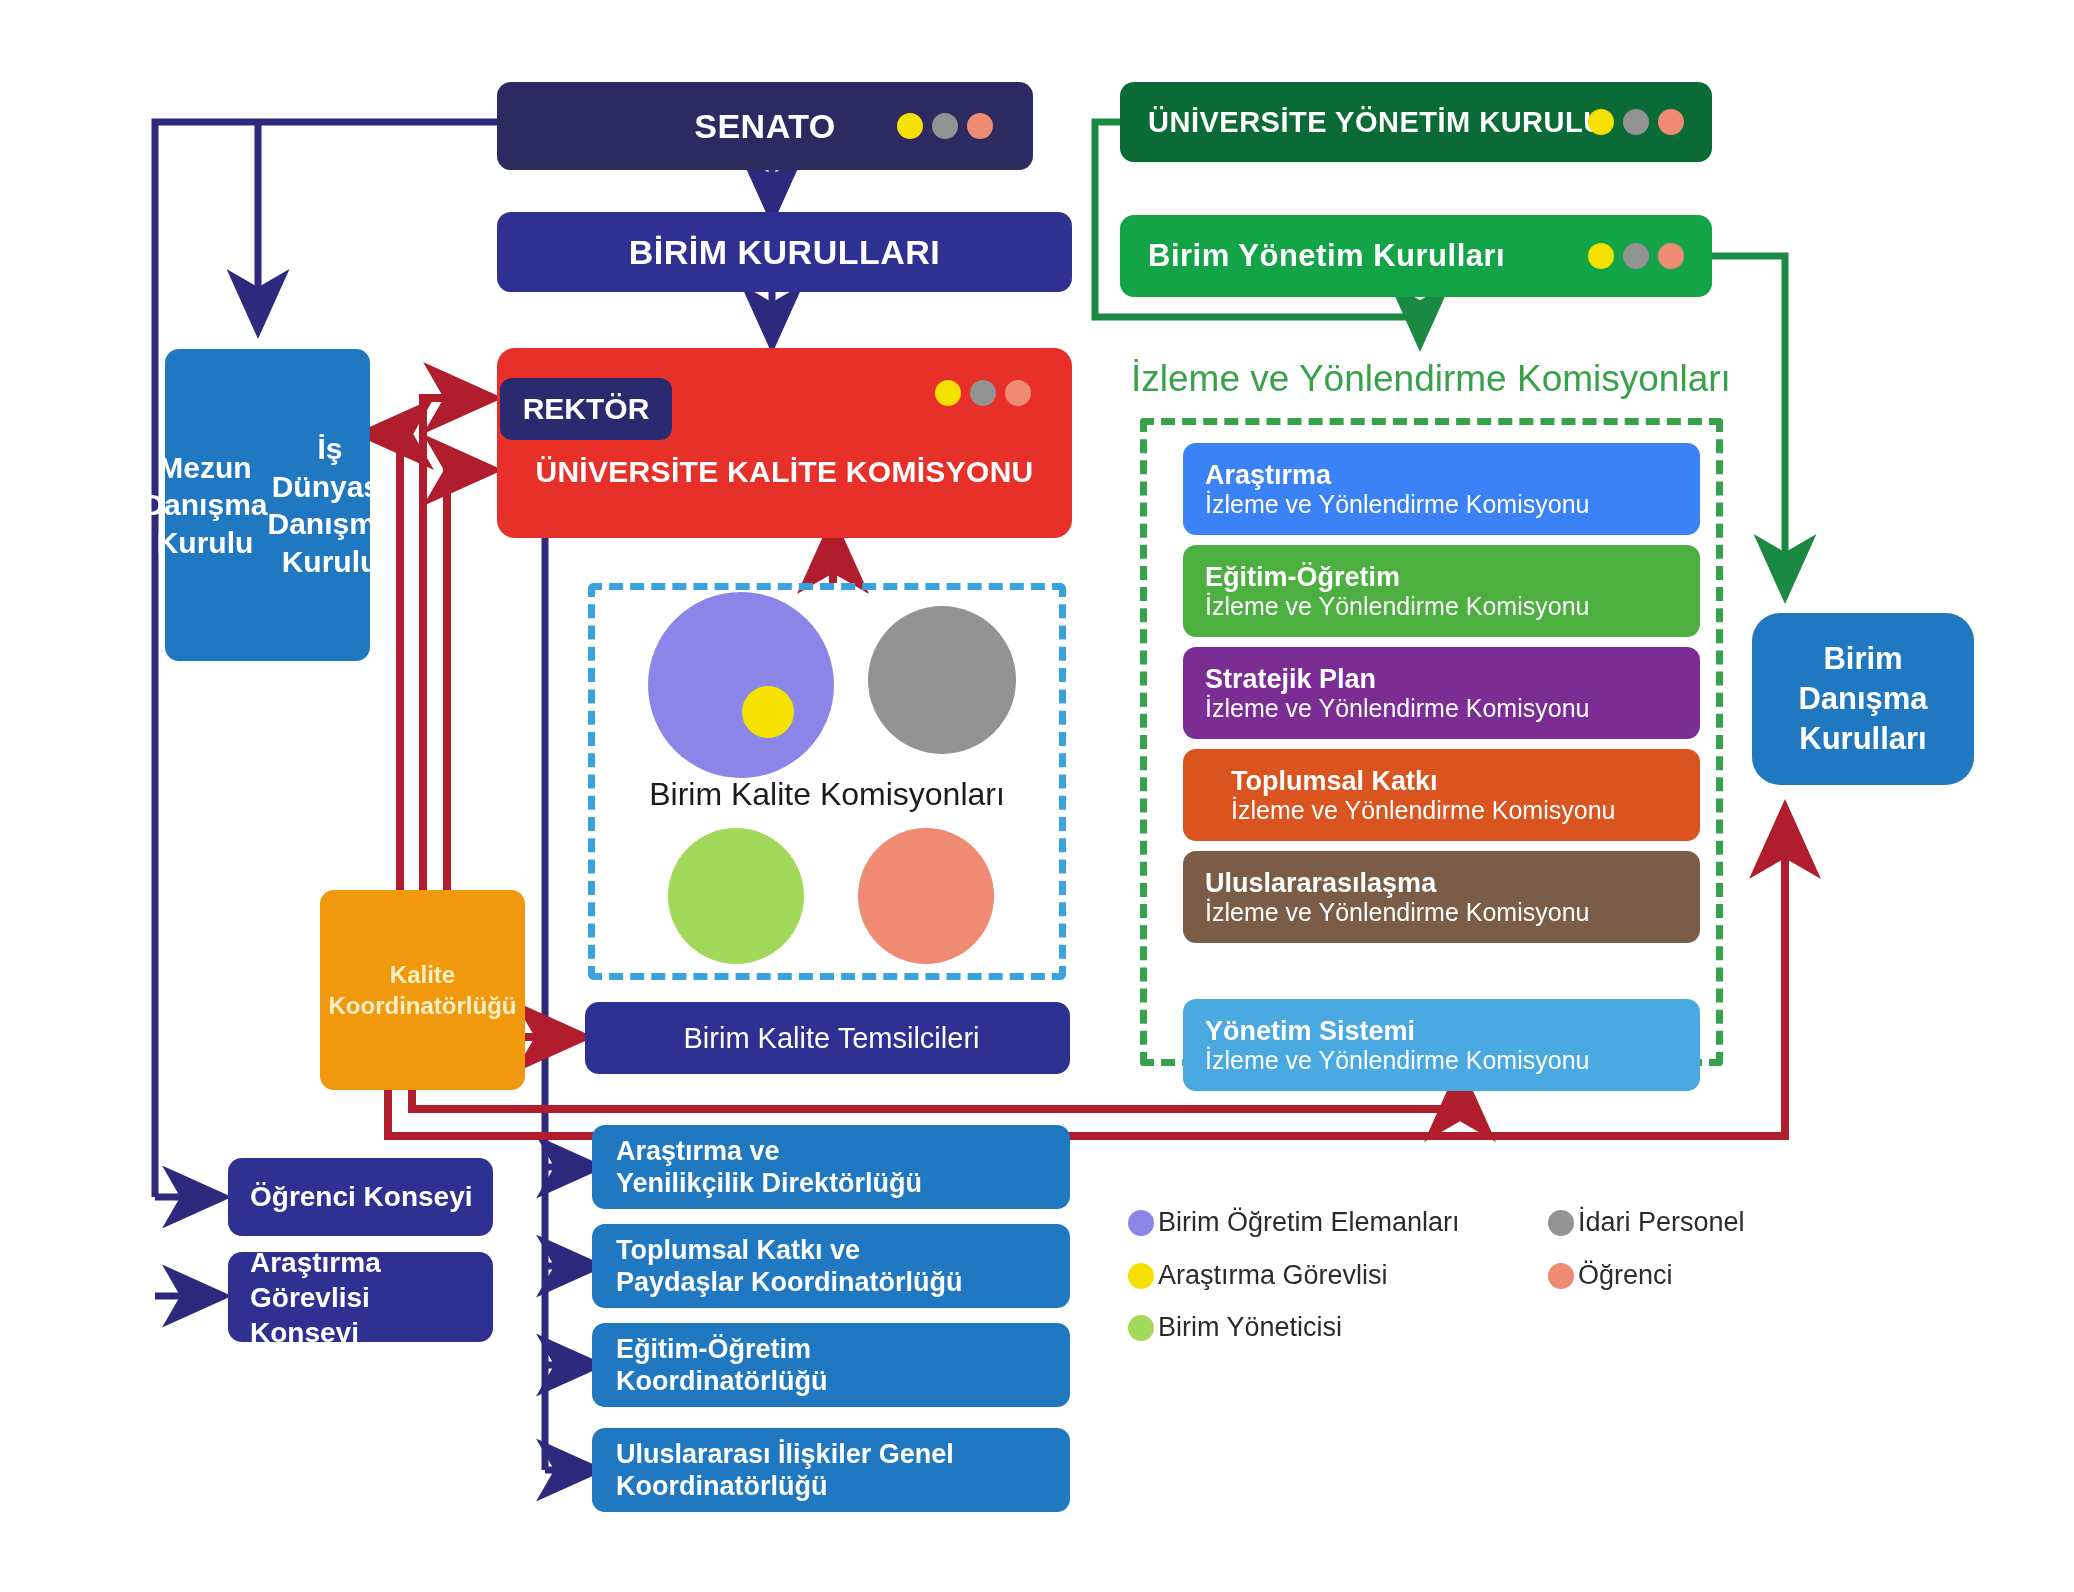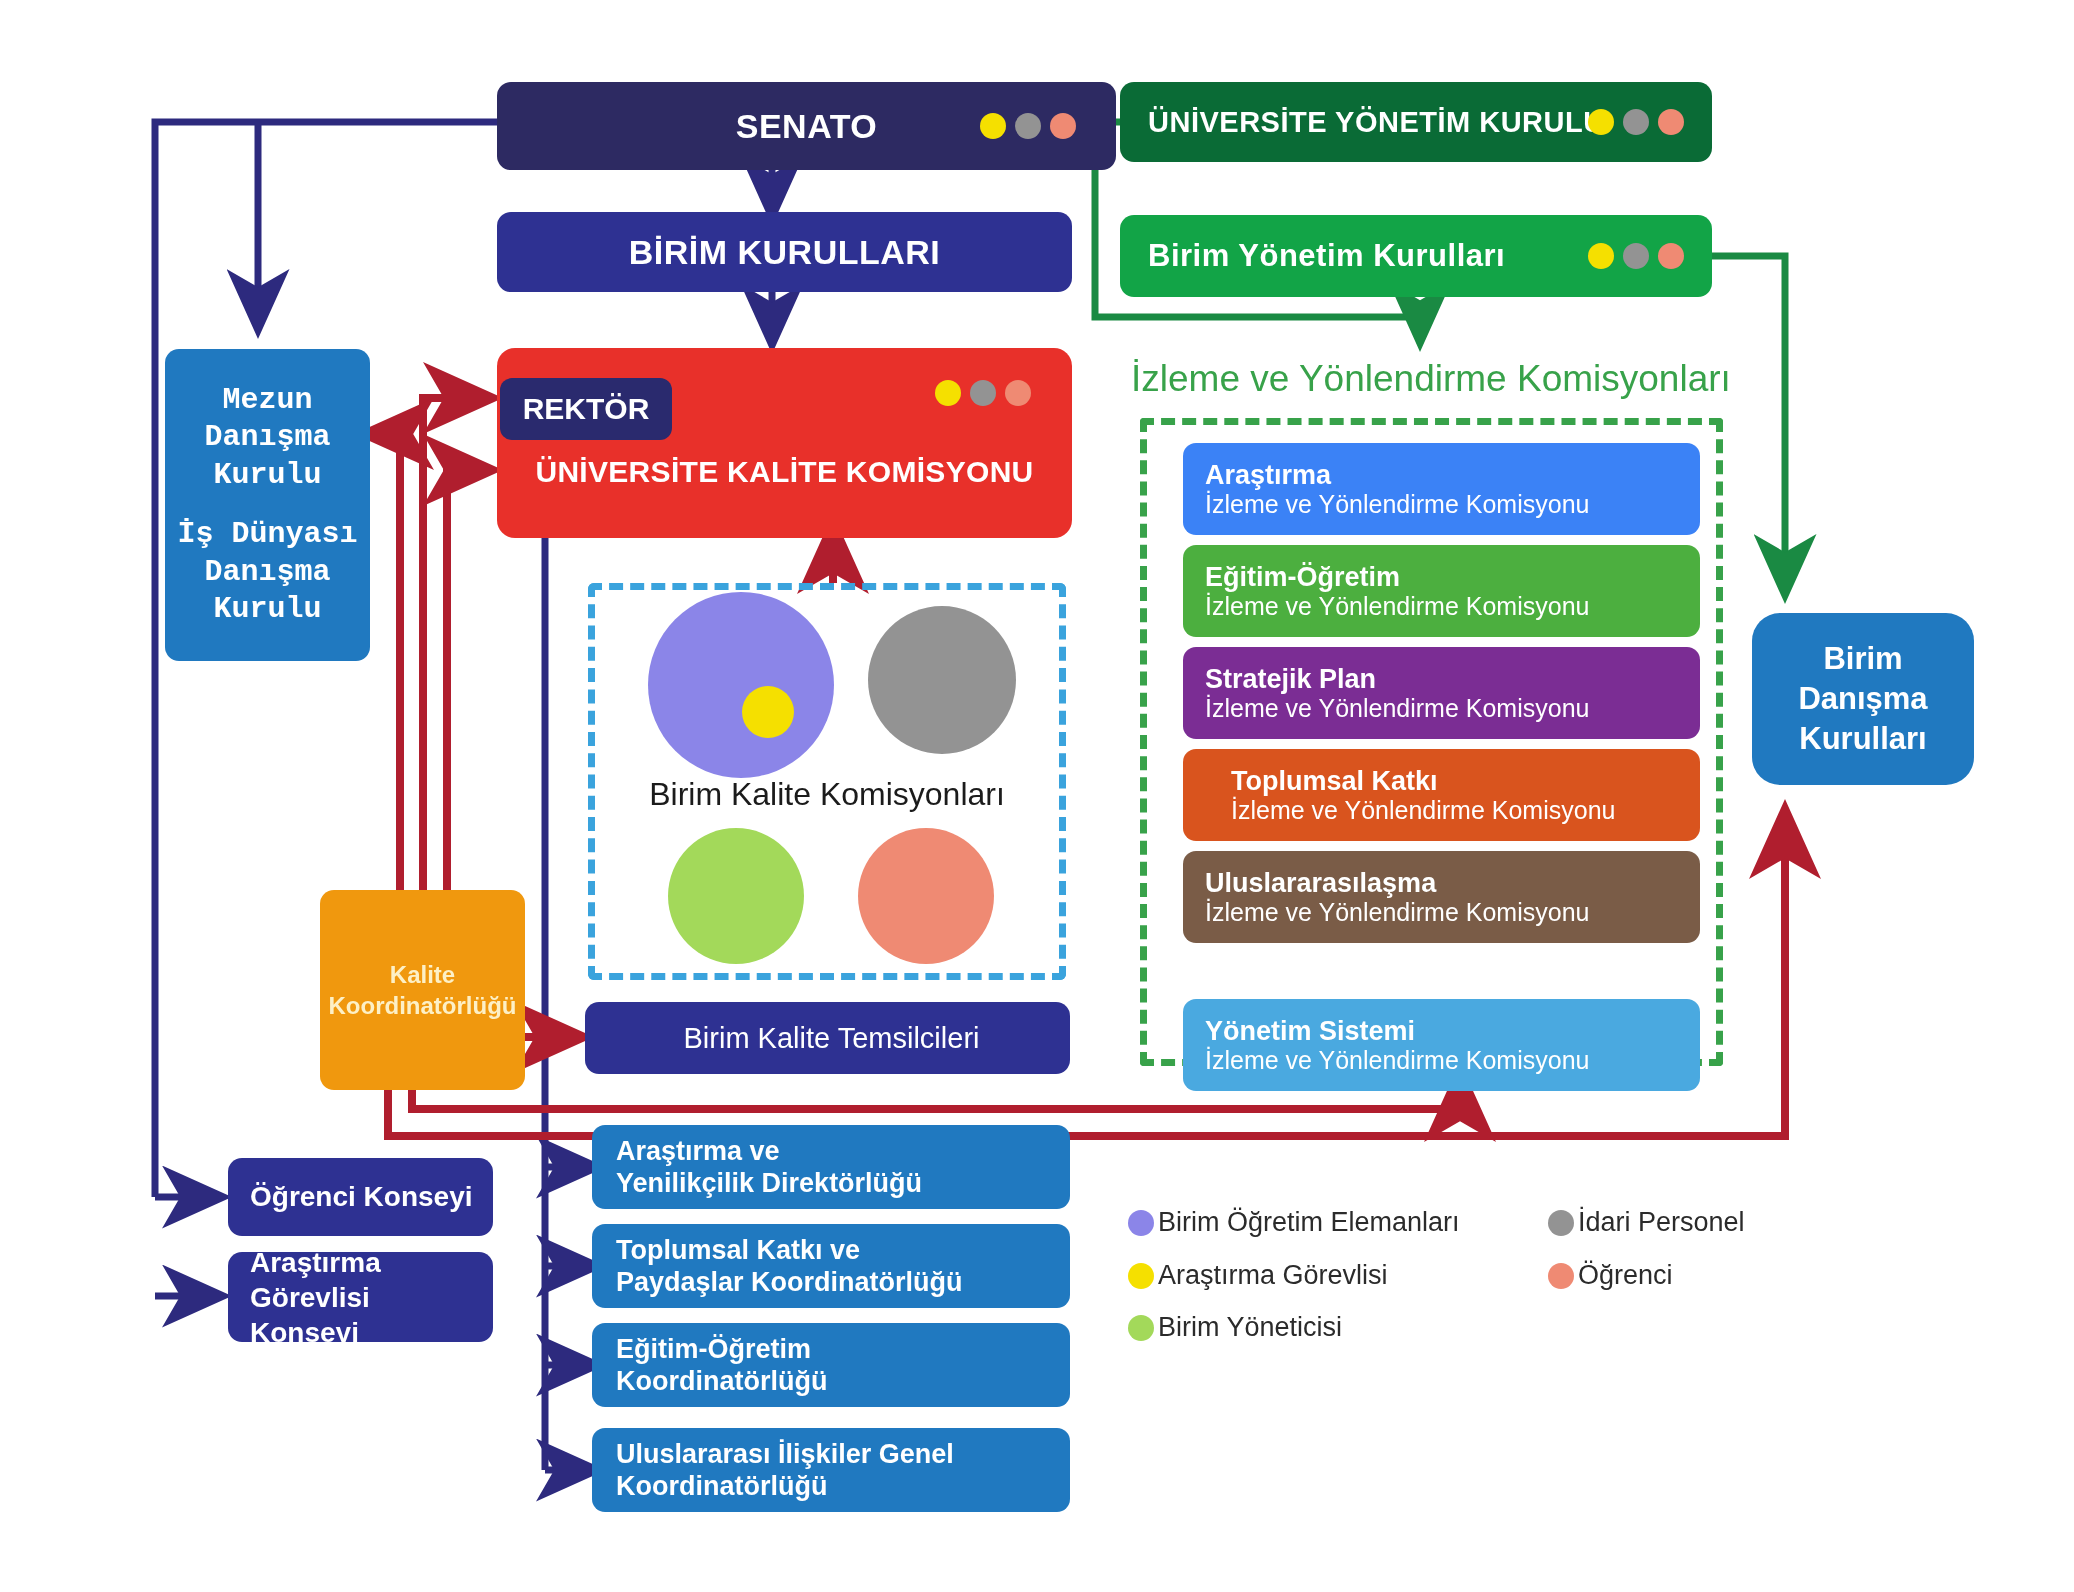--- a/index.html
+++ b/index.html
@@ -82,21 +82,21 @@
       <path d="M522,1037 L578,1037" marker-end="url(#redArrow)"></path>
 
       <path d="M833,583 L833,530" marker-end="url(#redArrow)"></path>
 
       <path d="M412,1090 L412,1109 L1460,1109 L1460,1078" marker-end="url(#redArrow)"></path>
 
       <path d="M388,1090 L388,1136 L1785,1136 L1785,815" marker-end="url(#redArrow)"></path>
     </g>
   </svg>
 
-  <div class="node ctr pill-title" style="left:497px;top:82px;width:619px;height:88px;background:#2d2a62;font-size:34px;">
+  <div class="node ctr pill-title" style="left:497px;top:82px;width:536px;height:88px;background:#2d2a62;font-size:34px;">
     <span>SENATO</span>
     <span class="dots" style="right:40px;">
       <i class="dot" style="background:#f5e000"></i>
       <i class="dot" style="background:#939393"></i>
       <i class="dot" style="background:#ef8a73"></i>
     </span>
   </div>
 
   <div class="node ctr pill-title" style="left:497px;top:212px;width:575px;height:80px;background:#2e3192;font-size:34px;">
     <span>BİRİM KURULLARI</span>
@@ -143,21 +143,21 @@
   <div class="circ" style="left:858px;top:828px;width:136px;height:136px;background:#ef8a73;"></div>
   <div class="cap" style="left:588px;top:776px;width:478px;text-align:center;font-size:32px;color:#1b1b1b;">
     <span>Birim Kalite Komisyonları</span>
   </div>
 
   <div class="node ctr" style="left:585px;top:1002px;width:485px;height:72px;background:#2e3192;font-size:29px;padding-left:8px;">
     <span>Birim Kalite Temsilcileri</span>
   </div>
 
   <div class="node ctr" style="left:165px;top:349px;width:205px;height:312px;background:#2079c0;
-              flex-direction:column;justify-content:center;font-weight:bold;font-size:30px;line-height:1.25;font-family:Liberation Mono, monospace;">
+              flex-direction:row;justify-content:center;font-weight:bold;font-size:30px;line-height:1.25;">
     <div>
       <div>Mezun</div>
       <div>Danışma</div>
       <div>Kurulu</div>
     </div>
     <div style="height:22px"></div>
     <div>
       <div>İş Dünyası</div>
       <div>Danışma</div>
       <div>Kurulu</div>

